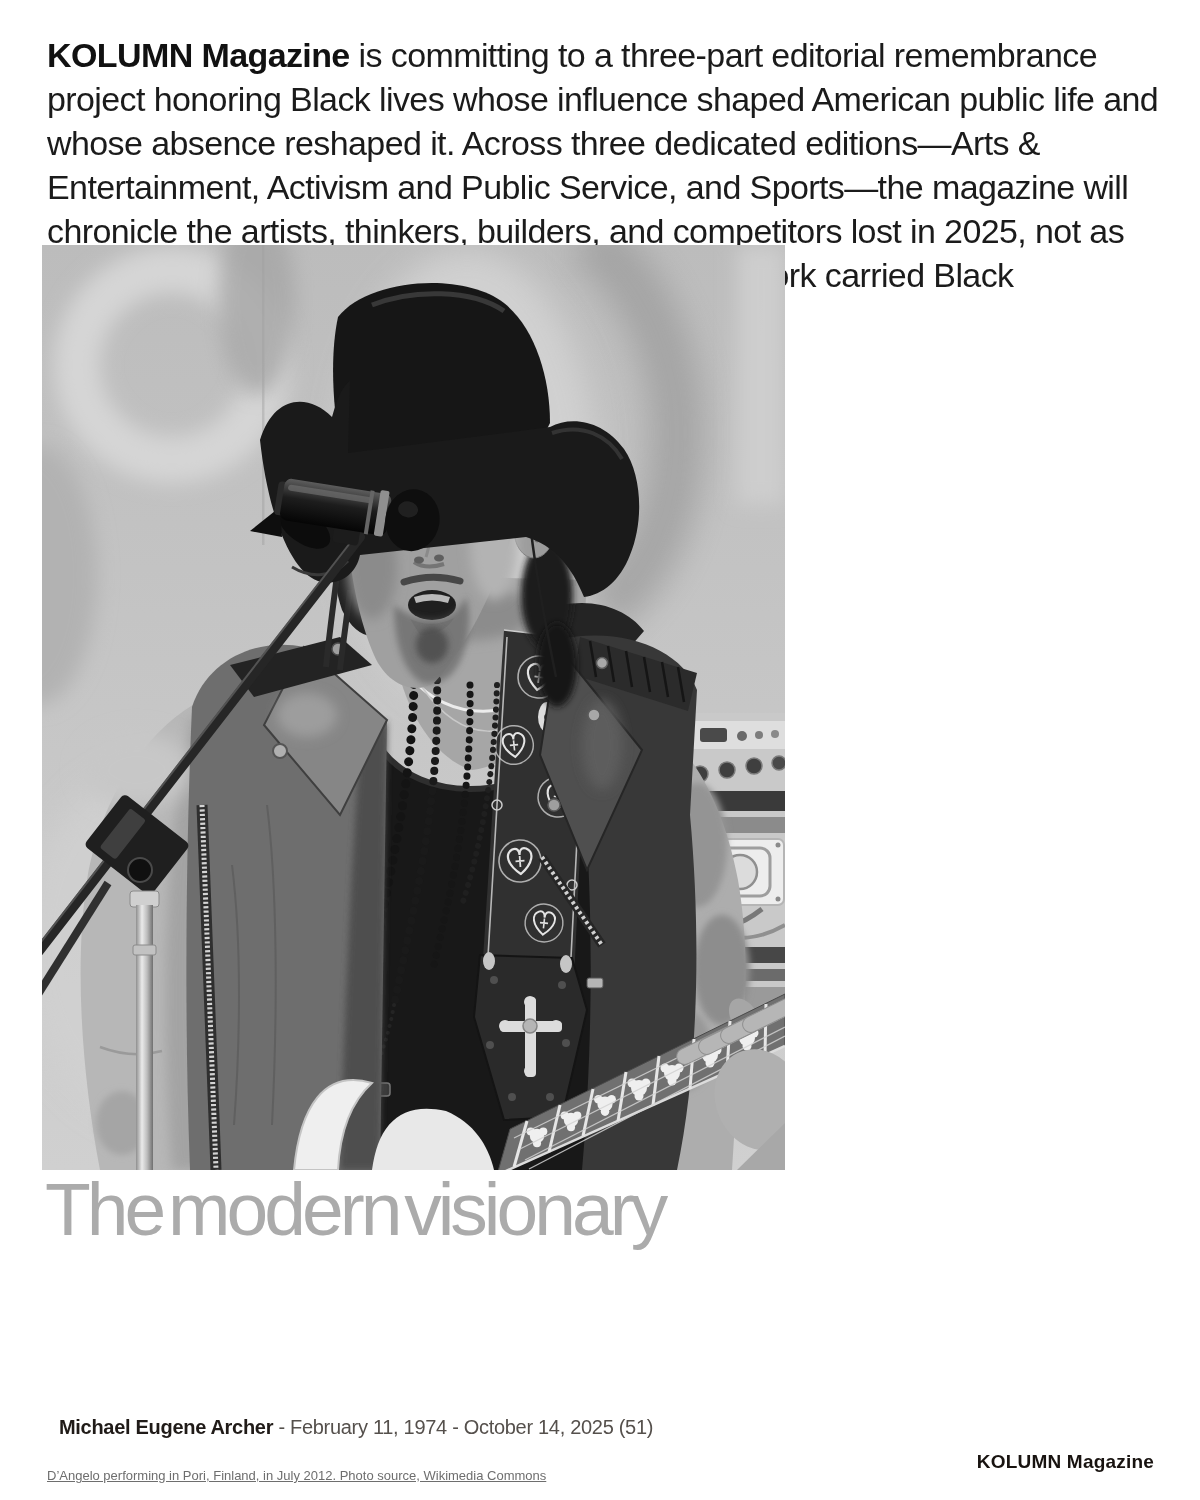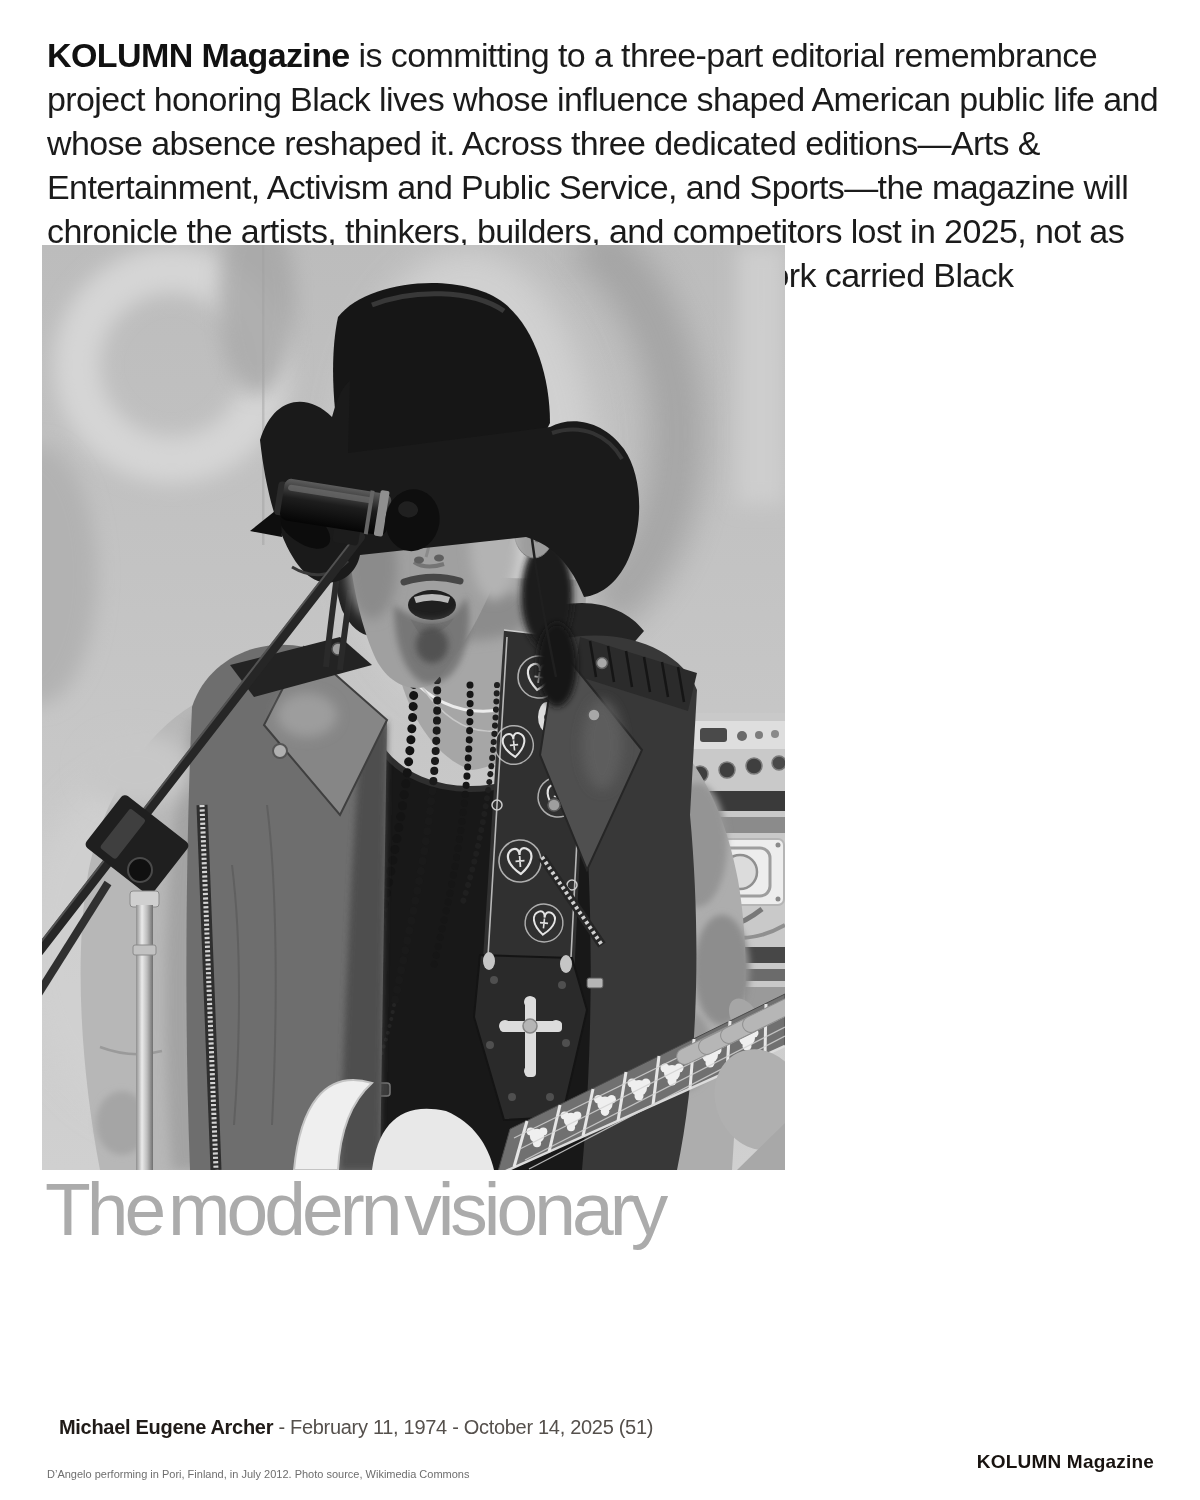--- a/index.html
+++ b/index.html
@@ -16,21 +16,21 @@
   .headline{position:absolute;left:45px;top:1176px;margin:0;
             font-weight:400;font-size:75px;line-height:66px;
             letter-spacing:-4px;word-spacing:-11px;color:#ababab;white-space:nowrap;}
   .headline .name{color:#121212;margin-left:14px;}
 
   .byline{position:absolute;left:47px;top:1404px;margin:12px;
           font-size:20px;letter-spacing:-0.3px;color:#55504c;white-space:nowrap;}
   .byline b{font-weight:700;color:#201b18;}
 
   .caption{position:absolute;left:47px;top:1468px;margin:0;
-           font-size:11px;letter-spacing:0;color:#6e6e6e;white-space:nowrap;}
+           font-size:13px;letter-spacing:0;color:#6e6e6e;white-space:nowrap;text-decoration:underline;}
 
   .brand{position:absolute;right:46px;top:1451px;margin:0;
          font-size:19px;font-weight:700;letter-spacing:0.2px;color:#181310;white-space:nowrap;}
 </style>
 </head>
 <body>
 
 <p class="intro"><b>KOLUMN Magazine</b><span> is committing to a three-part editorial remembrance project honoring Black lives whose influence shaped American public life and whose absence reshaped it. Across three dedicated editions—Arts &amp; Entertainment, Activism and Public Service, and Sports—the magazine will chronicle the artists, thinkers, builders, and competitors lost in 2025, not as footnotes to history but as central figures whose work carried Black imagination, discipline, and moral clarity forward.</span></p>
 
 <div class="photo-wrap">

